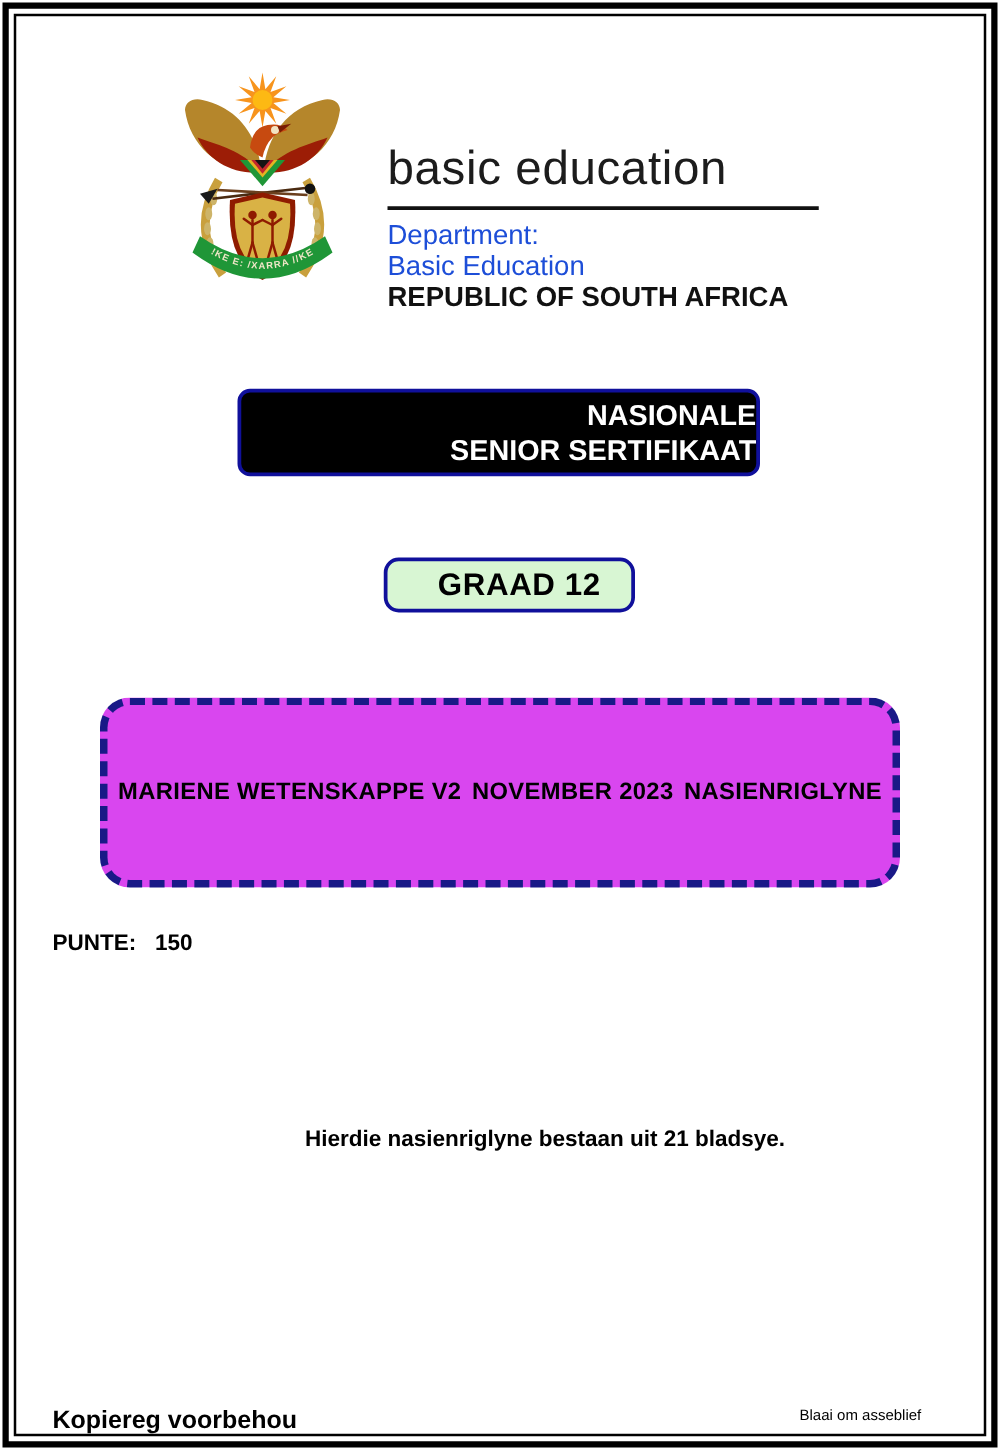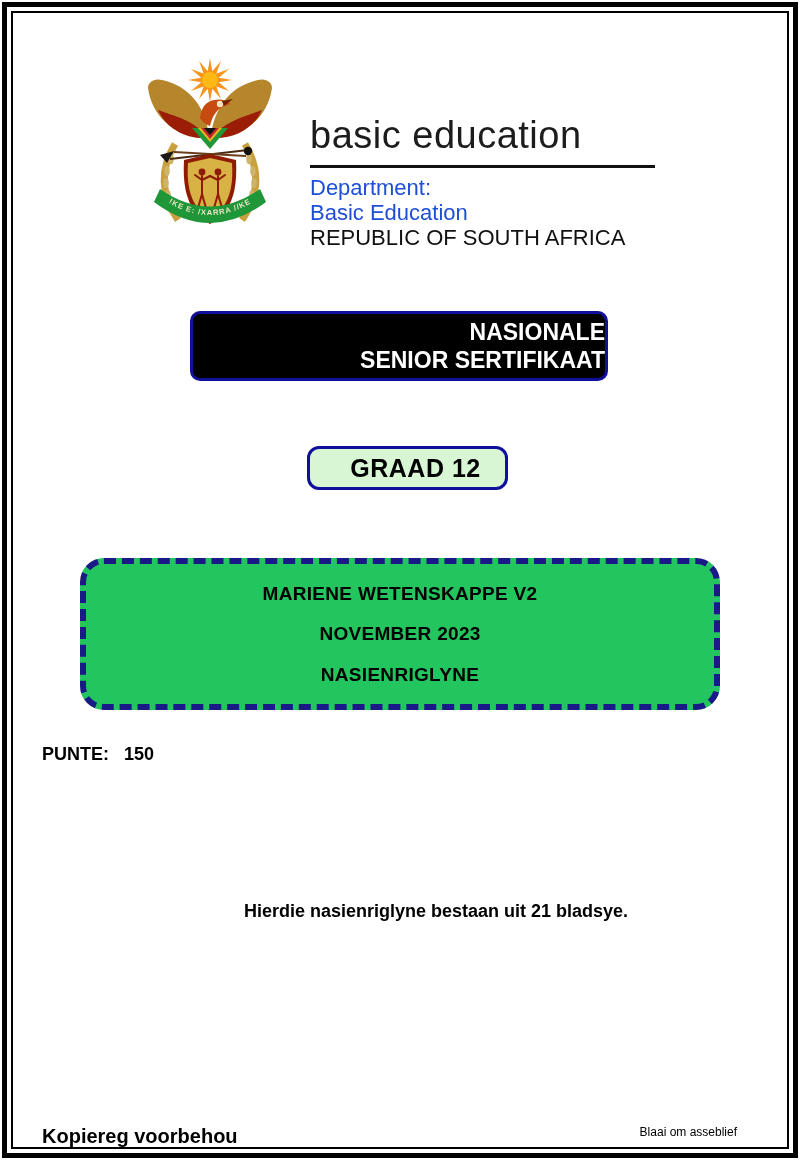--- a/index.html
+++ b/index.html
@@ -11,43 +11,43 @@
   
   .frame-outer { position:absolute; inset:2px; border:5px solid #000; pointer-events:none; }
   .frame-inner { position:absolute; inset:11px; border:2px solid #000; pointer-events:none; }
 
   
   .crest { position:absolute; left:140px; top:56px; width:140px; height:180px; }
   .brand-block { position:absolute; left:310px; top:94px; width:352px;margin-top:20px; }
   .brand { font-size:38px; letter-spacing:0.5px; color:#1c1c1c; padding-bottom:8px; }
   .brand-rule { border-top:3px solid #111; width:345px; margin-bottom:7px; }
   .dept { font-size:22px; line-height:25px; color:#1d4ed8; }
-  .republic { font-size:22px; line-height:26px; font-weight:normal; color:#111; }
+  .republic { font-size:22px; line-height:26px; font-weight:bold; color:#111; }
 
   
   .black-box {
     position:absolute; left:190px; top:311px; width:412px; height:64px;
     background:#000; border:3px solid #10109B; border-radius:10px;
     color:#fff; font-weight:bold; font-size:23px; line-height:28px;
     text-align:right; display:flex; flex-direction:column; justify-content:center;
   }
 
   
   .grade-box {
     position:absolute; left:307px; top:446px; width:179px; height:38px;
     background:#D8F6D3; border:3px solid #10109B; border-radius:12px;
     display:flex; align-items:center; justify-content:center;
     font-weight:bold; font-size:25px; letter-spacing:0.5px;padding-left:16px;
   }
 
   
   .subject-box {
     position:absolute; left:80px; top:558px; width:628px; height:140px;
-    background:#22c55e; border:6px dashed #191987; border-radius:24px;
-    display:flex; flex-direction:column; justify-content:space-evenly; align-items:center;
+    background:#d946ef; border:6px dashed #191987; border-radius:24px;
+    display:flex; flex-direction:row; justify-content:space-evenly; align-items:center;
     font-weight:bold; font-size:19px; letter-spacing:0.3px;
   }
 
   .marks { position:absolute; left:42px; top:744px; font-weight:bold; font-size:18px; }
   .marks .value { margin-left:15px; }
 
   .note {
     position:absolute; top:901px; left:0; width:100%;
     text-align:center; font-weight:bold; font-size:18px;padding-left:36px;
   }

